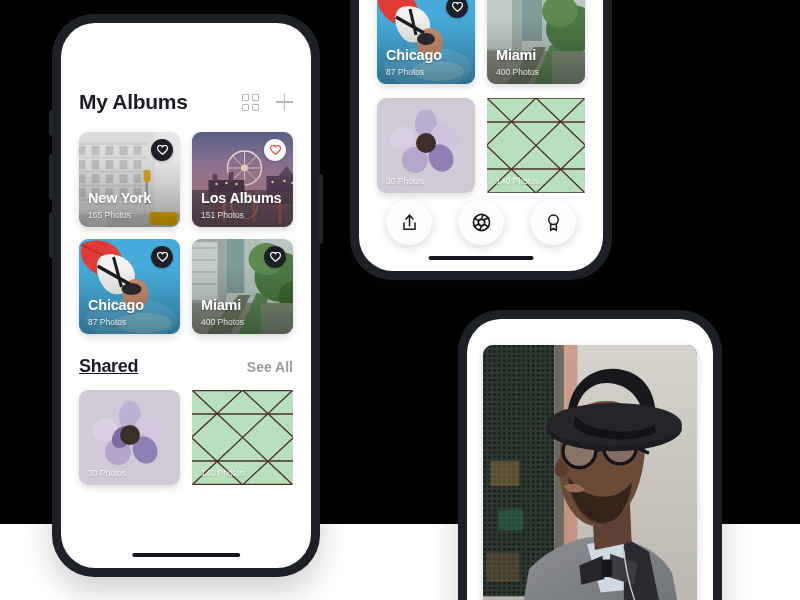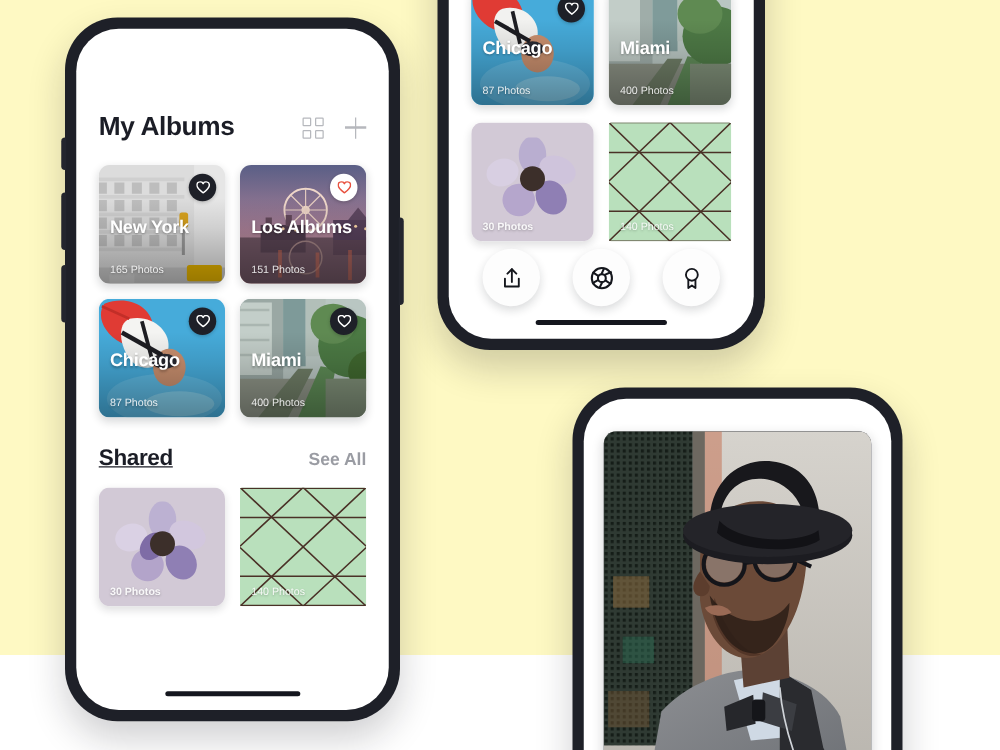--- a/index.html
+++ b/index.html
@@ -2,21 +2,21 @@
 <html><head>
 <meta charset="utf-8">
 <style>
   * { box-sizing: border-box; margin: 0; padding: 0; }
   html, body {
     width: 800px; height: 600px;
     background: #ffffff;
     font-family: "Liberation Sans", sans-serif;
     overflow: hidden;
   }
-  .stage { position: relative; width: 800px; height: 524px; background: #fef9c3; }
+  .stage { position: relative; width: 800px; height: 524px; background: #000000; }
 
   
   .phone {
     position: absolute;
     background: #1e2028;
     border-radius: 42px;
     padding: 9px;
     box-shadow: 0 14px 30px rgba(20,22,30,0.20);
   }
   .phone-screen {
@@ -80,21 +80,21 @@
     position: absolute; inset: 0;
     background: linear-gradient(to top, rgba(0,0,0,0.34) 0%, rgba(0,0,0,0.10) 46%, rgba(0,0,0,0) 72%);
   }
   .album-meta { position: absolute; left: 9px; bottom: 7px; right: 9px; }
   .album-name {
     color: #fff; font-size: 14.5px; font-weight: bold;
     letter-spacing: -0.2px; line-height: 1.1;
     text-shadow: 0 1px 2px rgba(0,0,0,0.30);
   }
   .album-count {
-    color: rgba(255,255,255,0.86); font-size: 8.5px; margin-top: 19px;
+    color: rgba(255,255,255,0.86); font-size: 8.5px; margin-top: 3px;
     text-shadow: 0 1px 2px rgba(0,0,0,0.30);
   }
   .fav-badge {
     position: absolute; top: 7px; right: 7px;
     width: 22px; height: 22px; border-radius: 50%;
     display: flex; align-items: center; justify-content: center;
     box-shadow: 0 1px 3px rgba(0,0,0,0.22);
   }
   .fav-badge.dark  { background: #1e2028; }
   .fav-badge.light { background: #ffffff; }
@@ -107,21 +107,21 @@
   .section-title { font-size: 18px; font-weight: bold; color: #1b1d26; letter-spacing: -0.3px; text-decoration: underline; }
   .section-link { font-size: 14px; color: #9a9ca3; font-weight: bold; }
 
   .shared-grid {
     display: grid; grid-template-columns: 1fr 1fr; gap: 12px;
     padding: 13px 18px 0 18px;
   }
   .shared-card {
     position: relative; height: 95px; border-radius: 9px; overflow: hidden;
   }
-  .shared-card.rounded { box-shadow: 0 3px 7px rgba(20,22,30,0.14); font-weight: bold; }
+  .shared-card.rounded { box-shadow: 0 3px 7px rgba(20,22,30,0.14); }
   .shared-card.squared { border-radius: 2px; }
   .shared-count {
     position: absolute; left: 9px; bottom: 7px;
     color: rgba(255,255,255,0.90); font-size: 8.5px;
     text-shadow: 0 1px 2px rgba(0,0,0,0.25);
   }
 
   
   .art-flower { position: absolute; inset: 0; background: #d2c9d6; }
   .art-flower .petals { position: absolute; left: 50%; top: 46%; transform: translate(-50%,-50%); }

